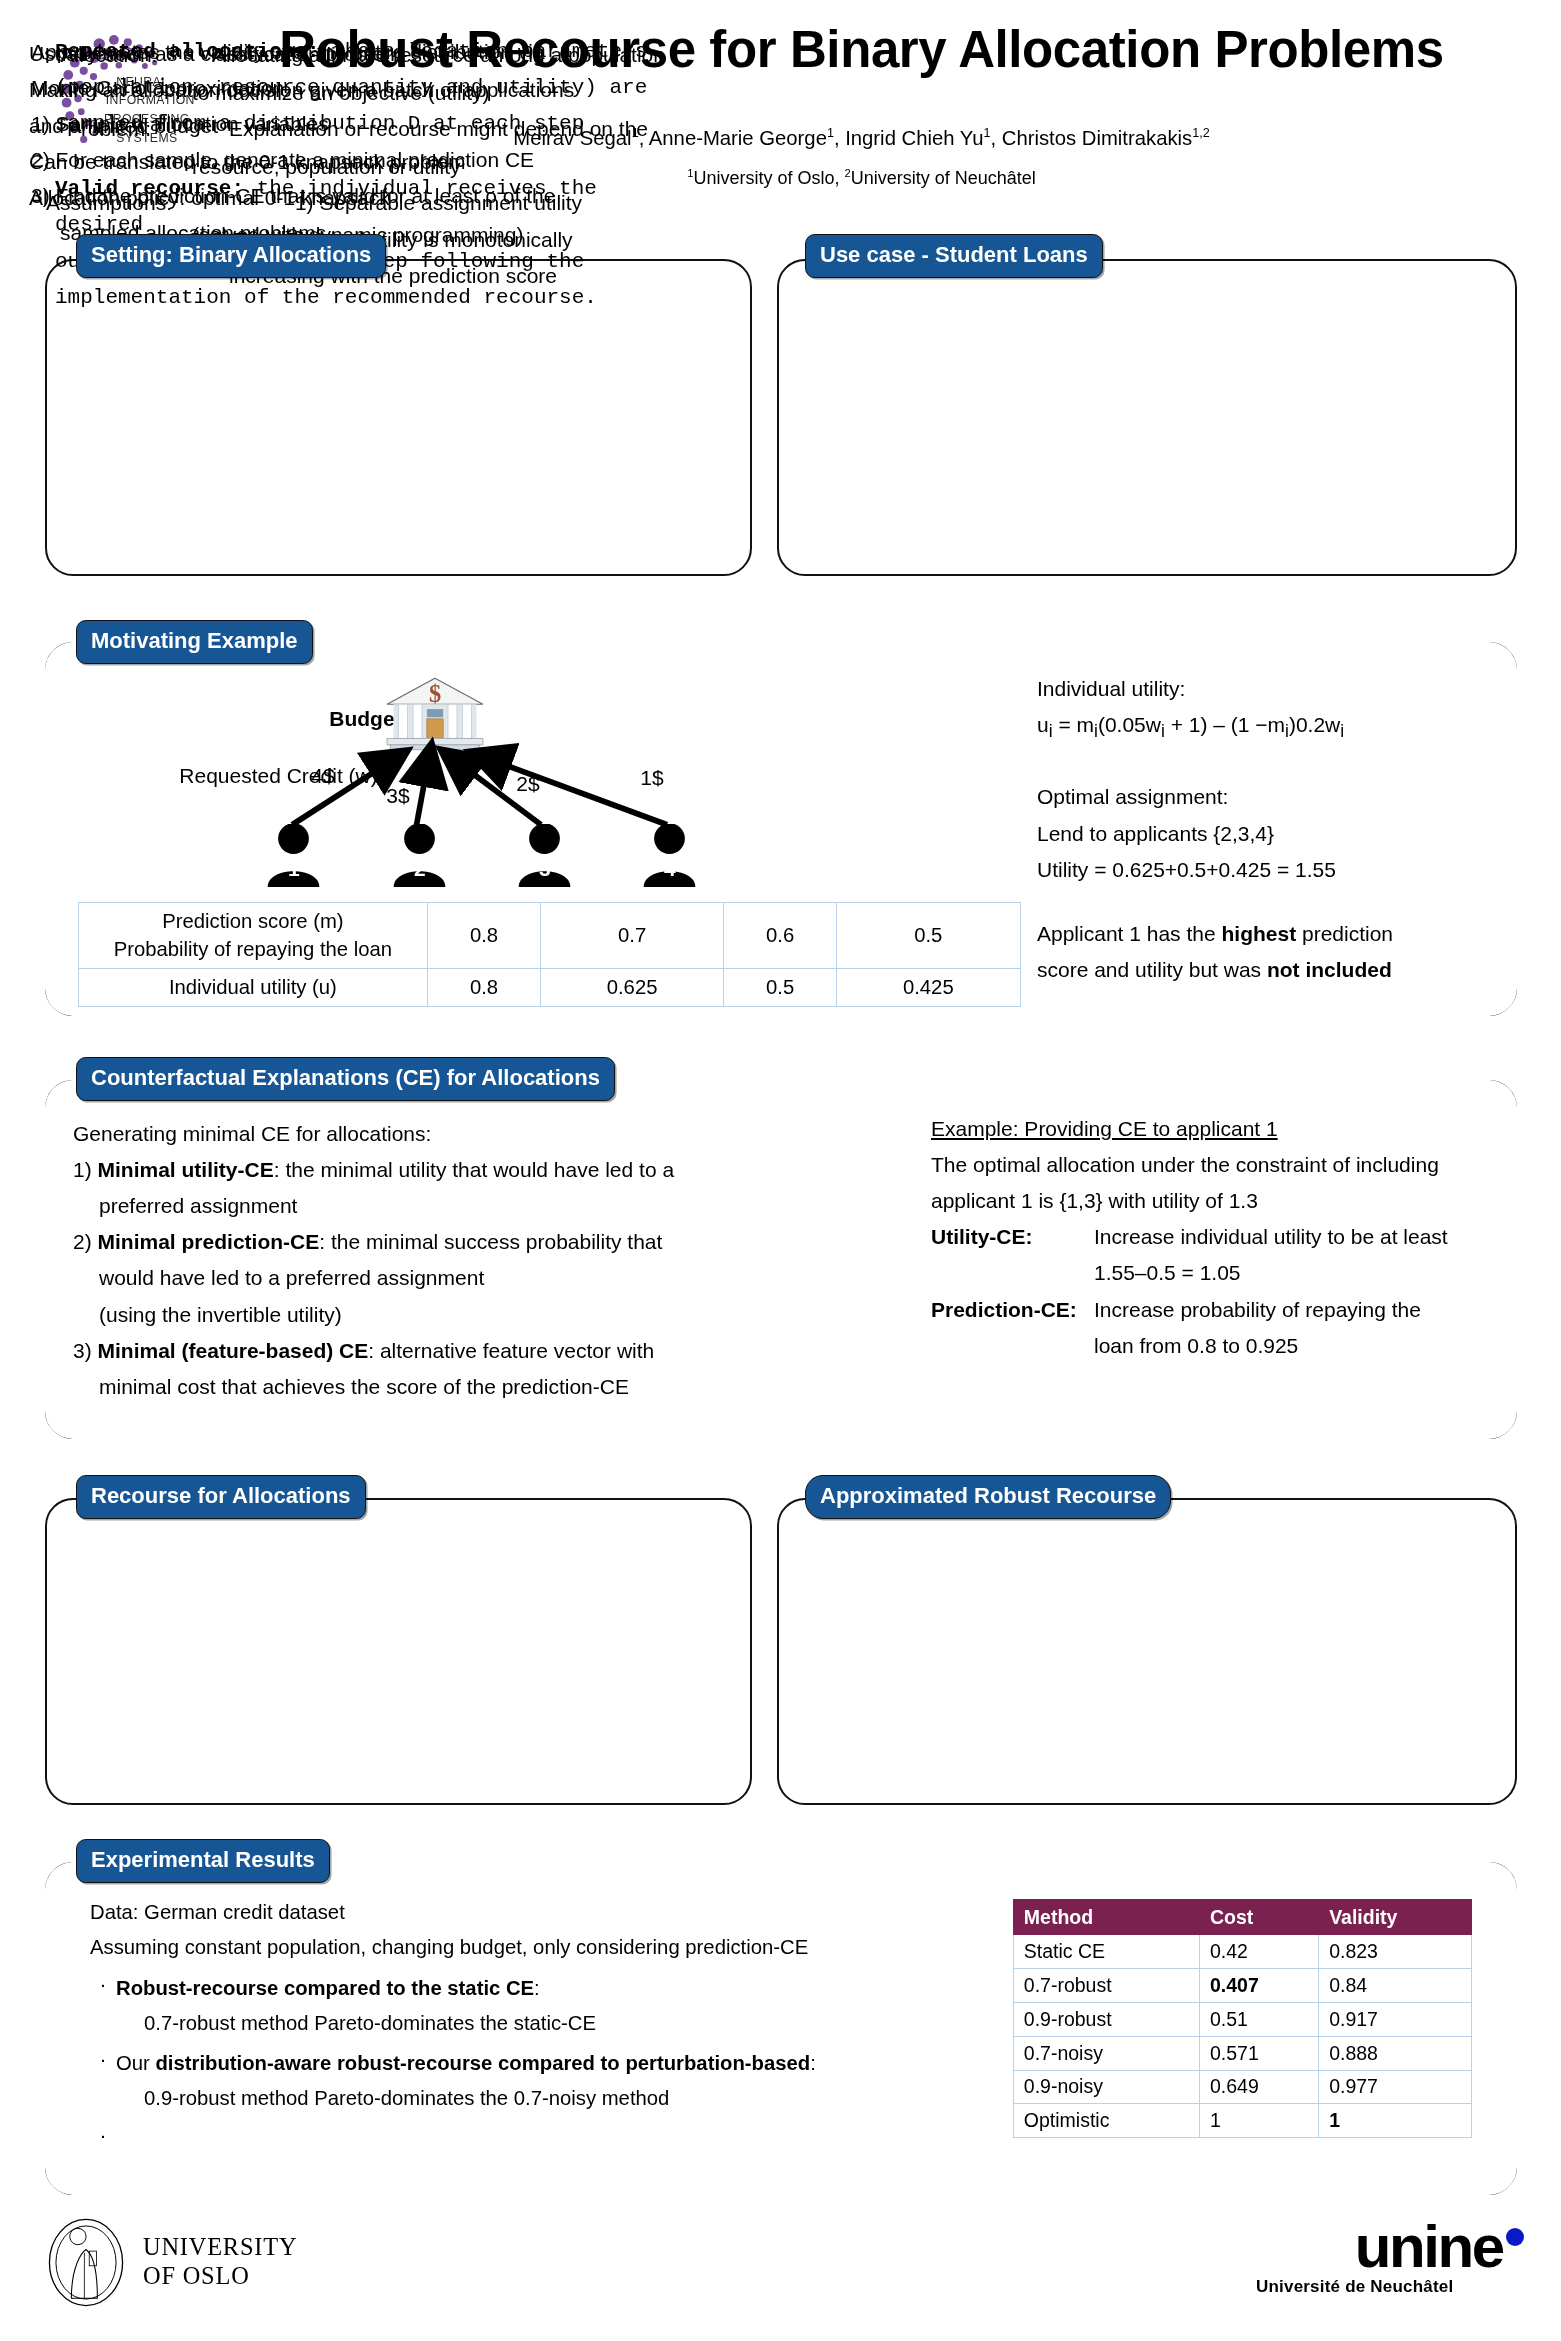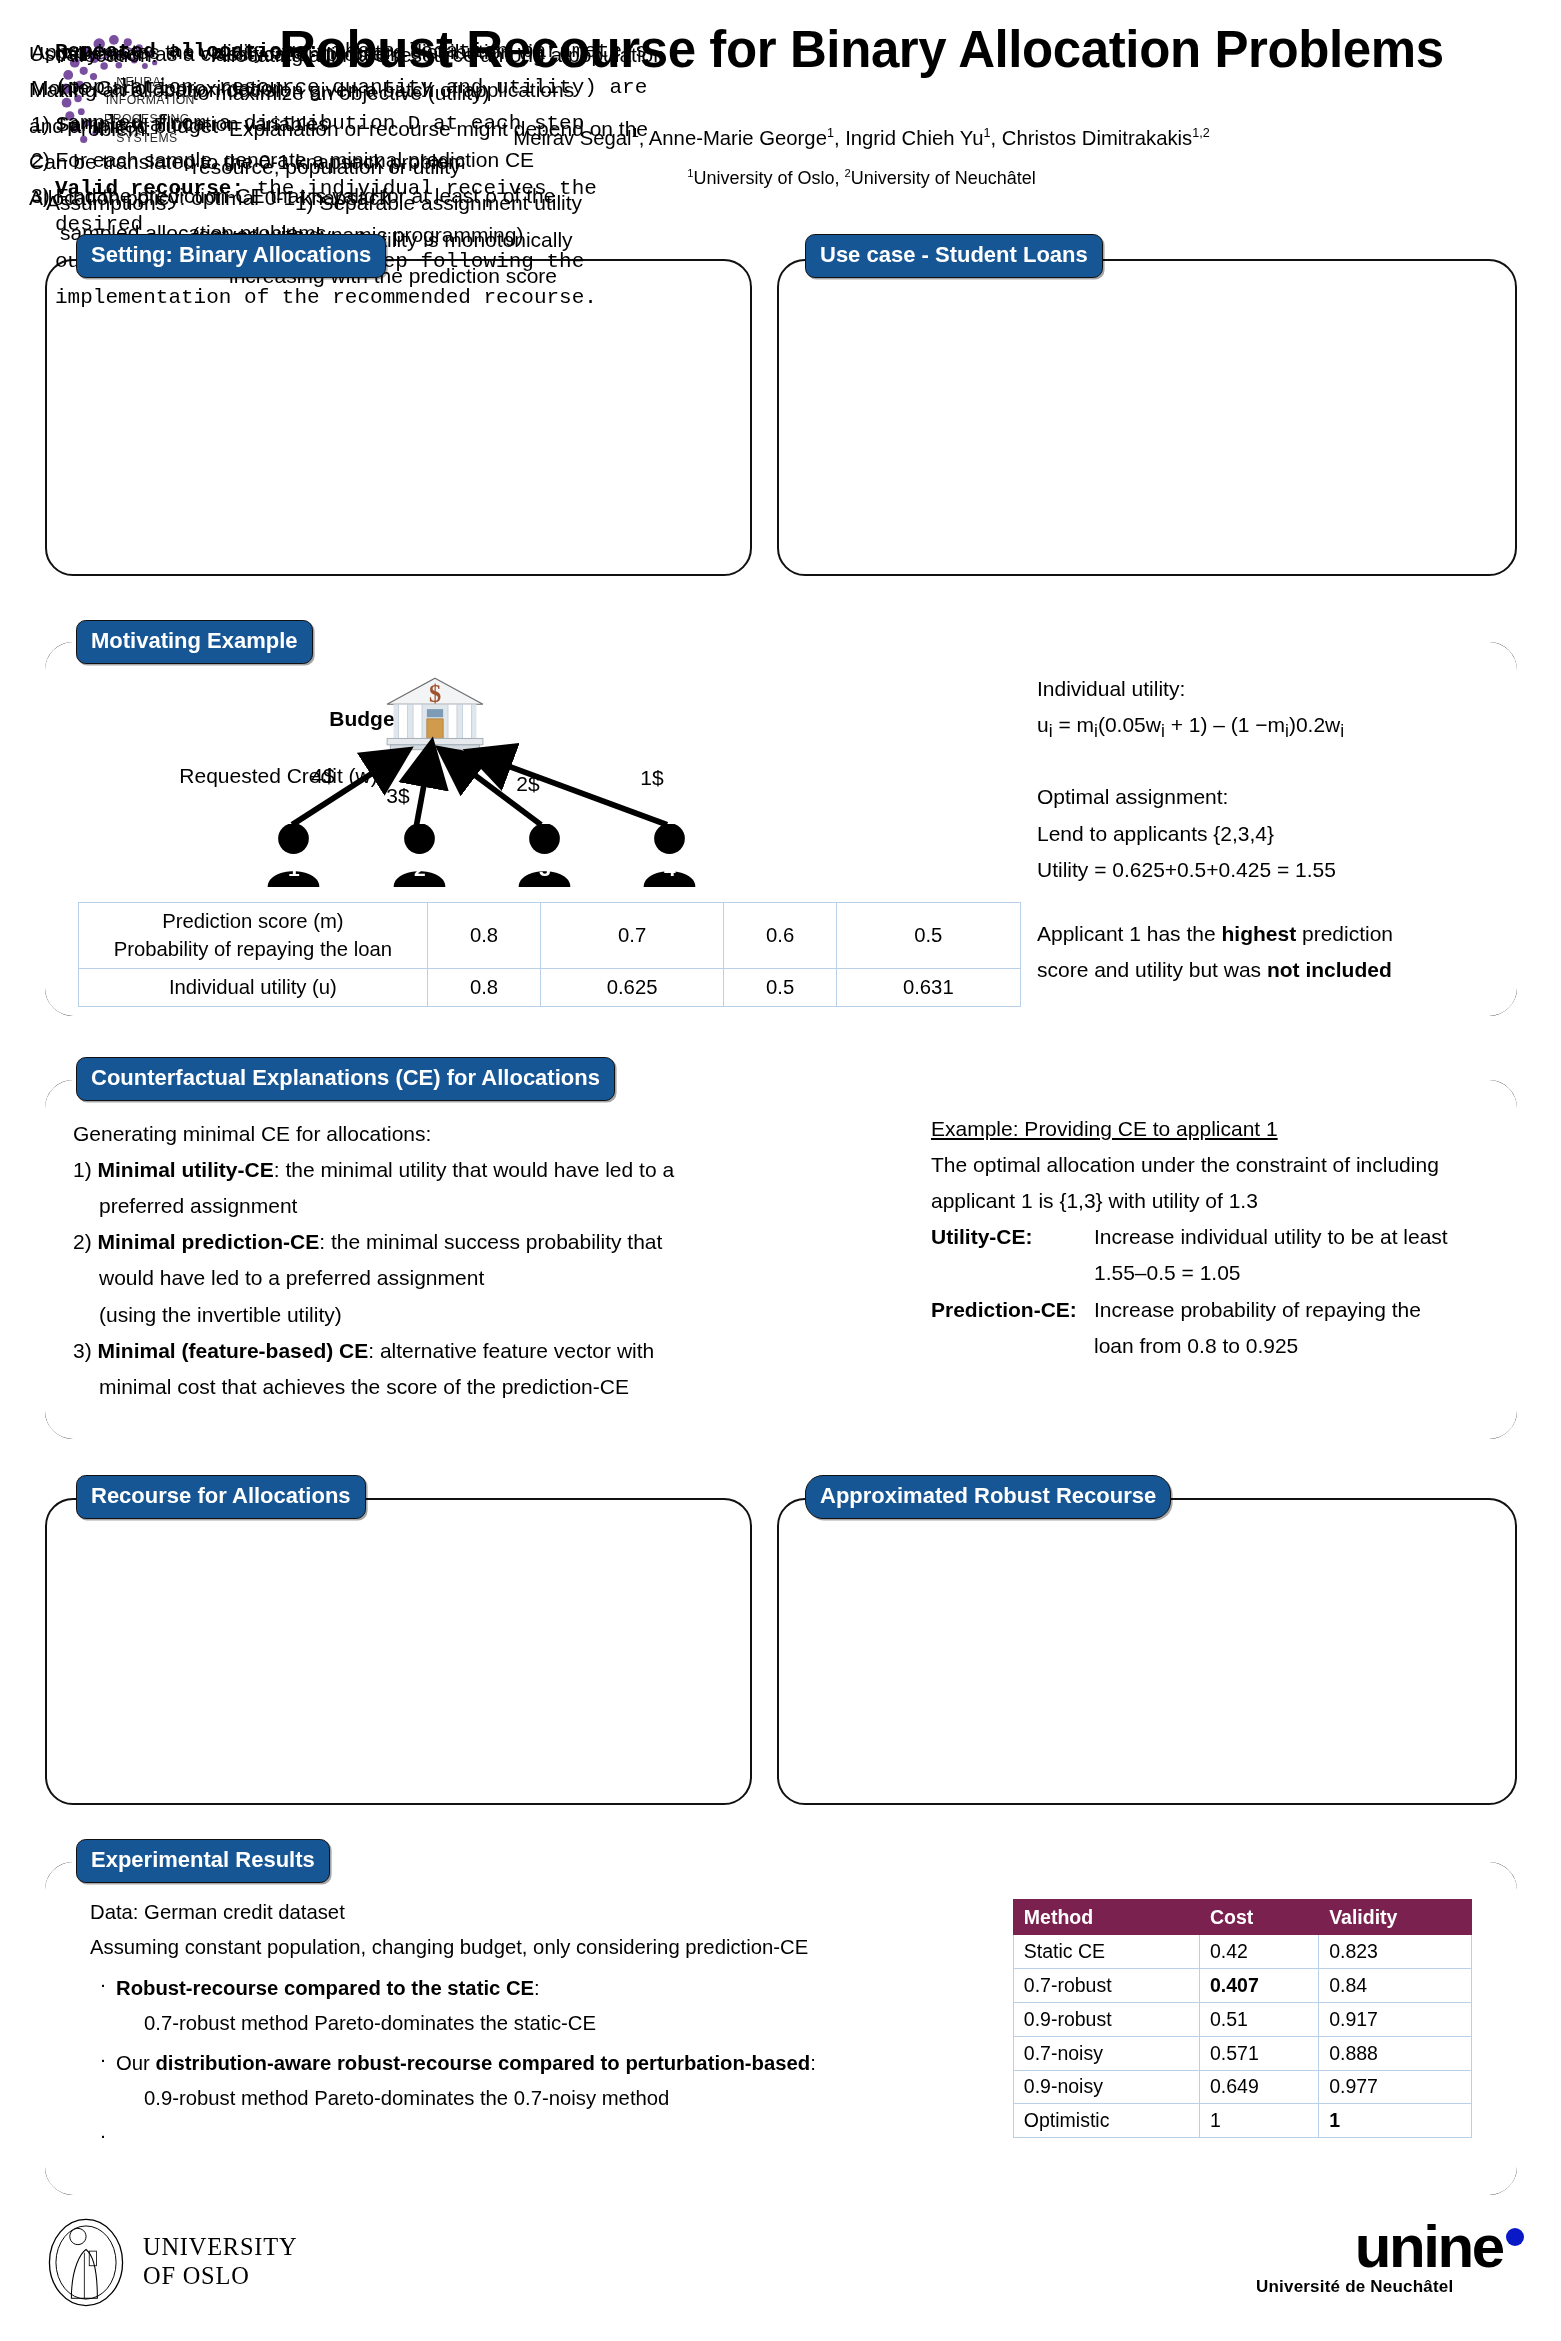--- a/index.html
+++ b/index.html
@@ -268,21 +268,21 @@
           <td>0.8</td>
           <td>0.7</td>
           <td>0.6</td>
           <td>0.5</td>
         </tr>
         <tr>
           <td class="lab">Individual utility (u)</td>
           <td>0.8</td>
           <td>0.625</td>
           <td>0.5</td>
-          <td>0.631</td>
+          <td>0.425</td>
         </tr>
       </tbody>
         </table>
     </div>
 
     <div class="motiv-right">
       <div>Individual utility:</div>
       <div>u<sub>i</sub> = m<sub>i</sub>(0.05w<sub>i</sub> + 1) – (1 −m<sub>i</sub>)0.2w<sub>i</sub></div>
       <div style="height:33px;"></div>
       <div>Optimal assignment:</div>

